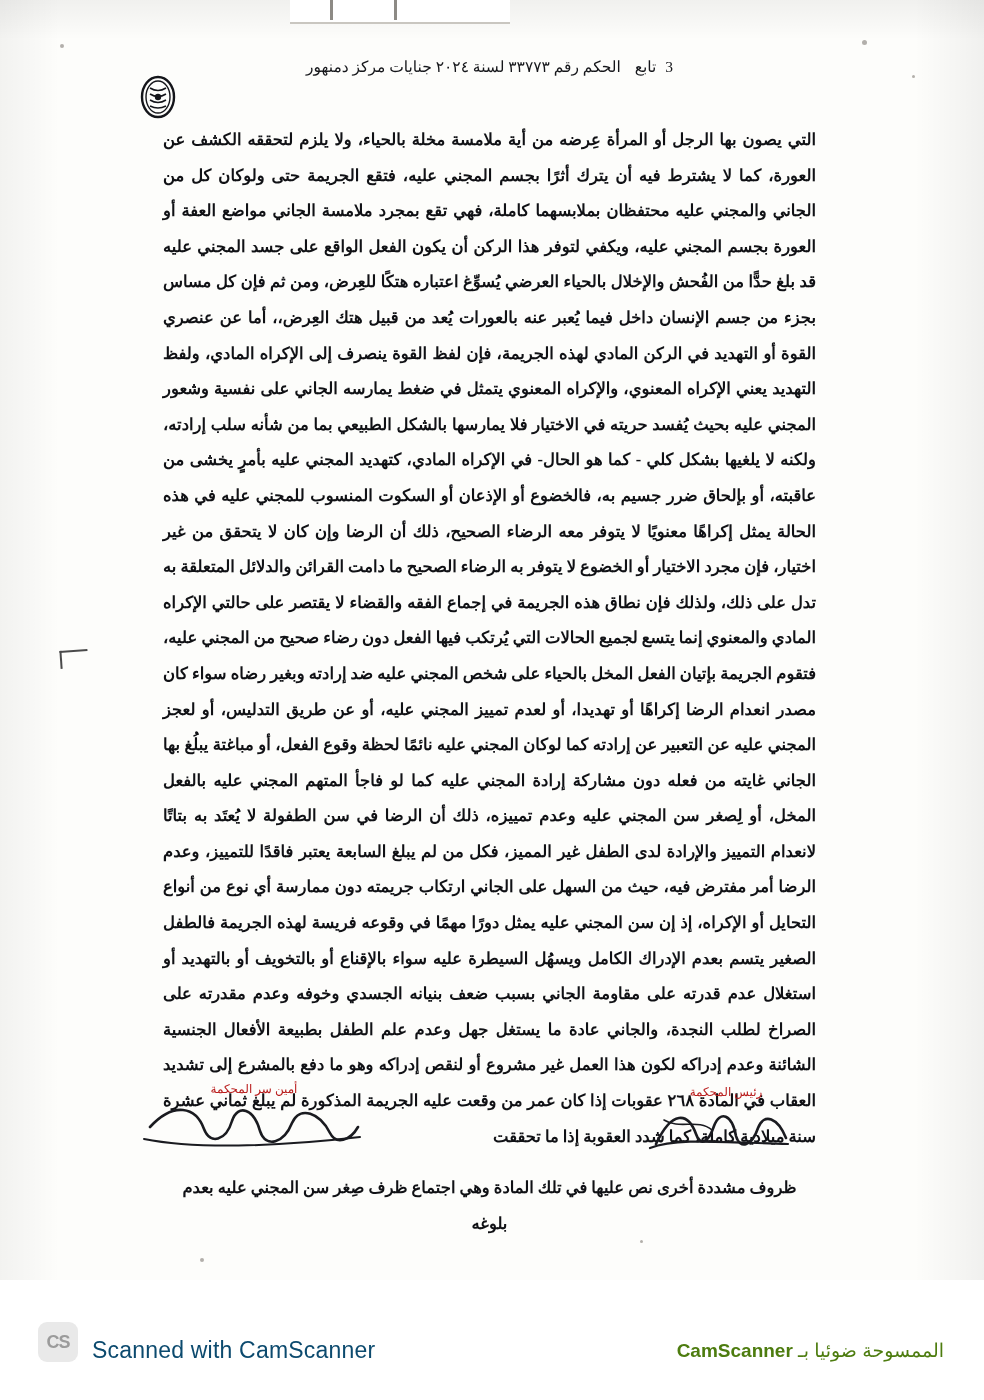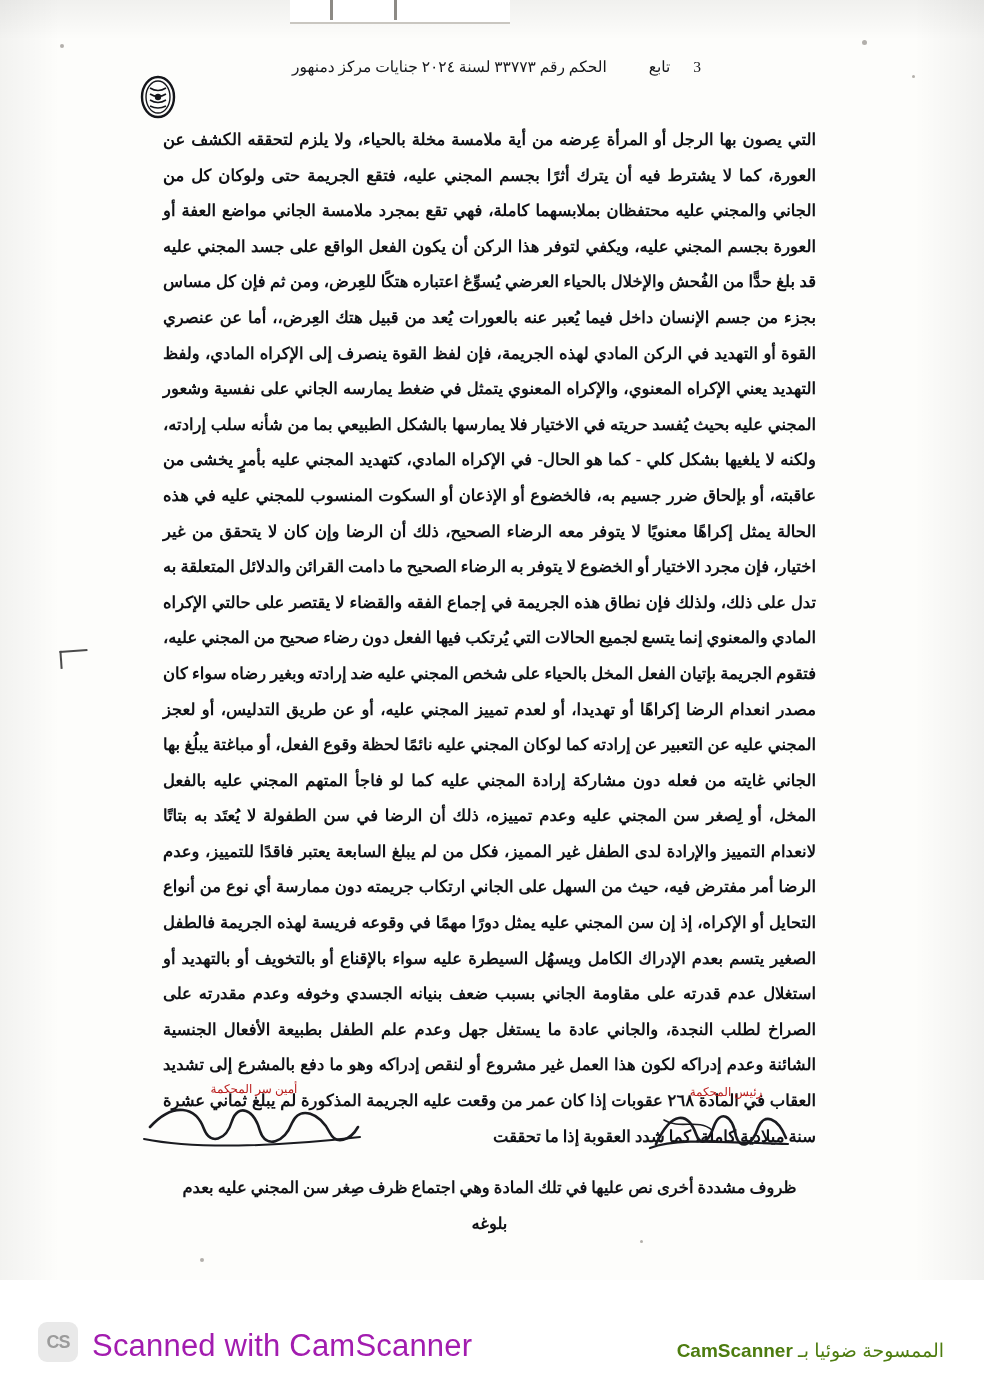--- a/index.html
+++ b/index.html
@@ -66,21 +66,21 @@
     top: 58px;
     right: 180px;
     left: 180px;
     text-align: center;
     direction: rtl;
     font-size: 15.5px;
     color: #15161a;
     letter-spacing: .2px;
     white-space: nowrap;
   }
-  .header-line .hdr-seg { margin: 0 19px; }
+  .header-line .hdr-seg { margin: 0 5px; }
   .header-line .hdr-page { margin-right: 10px; }
 
   
   .seal {
     position: absolute;
     top: 74px;
     right: 805px;
     width: 42px;
     height: 46px;
   }
@@ -151,22 +151,22 @@
     display: flex;
     align-items: center;
     justify-content: center;
     letter-spacing: -1px;
   }
   .cs-text {
     position: absolute;
     left: 92px;
     bottom: 36px;
     font-family: "Liberation Sans", sans-serif;
-    font-size: 31px;
-    color: #a21caf;
+    font-size: 23px;
+    color: #0c4a6e;
     letter-spacing: .2px;
   }
   .cs-arabic {
     position: absolute;
     right: 40px;
     bottom: 38px;
     direction: rtl;
     font-family: "Liberation Sans", sans-serif;
     font-size: 19px;
     color: #4d7c0f;

